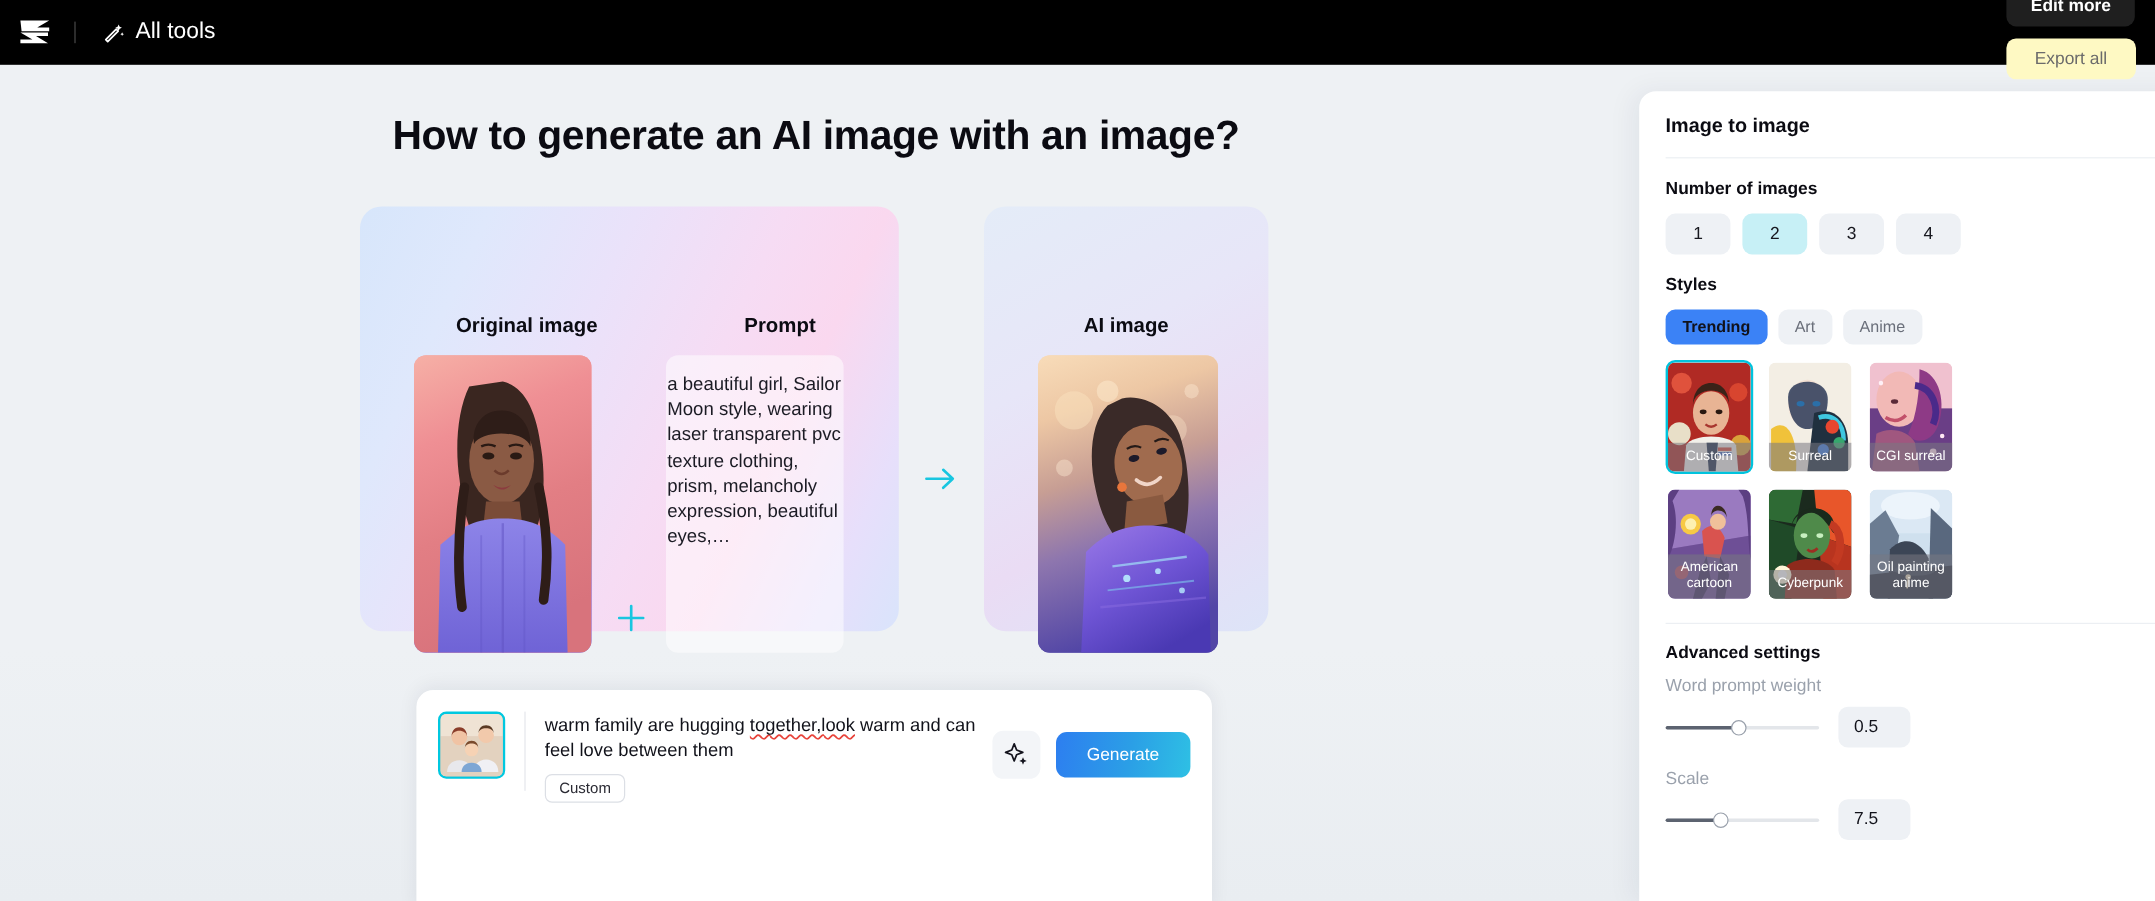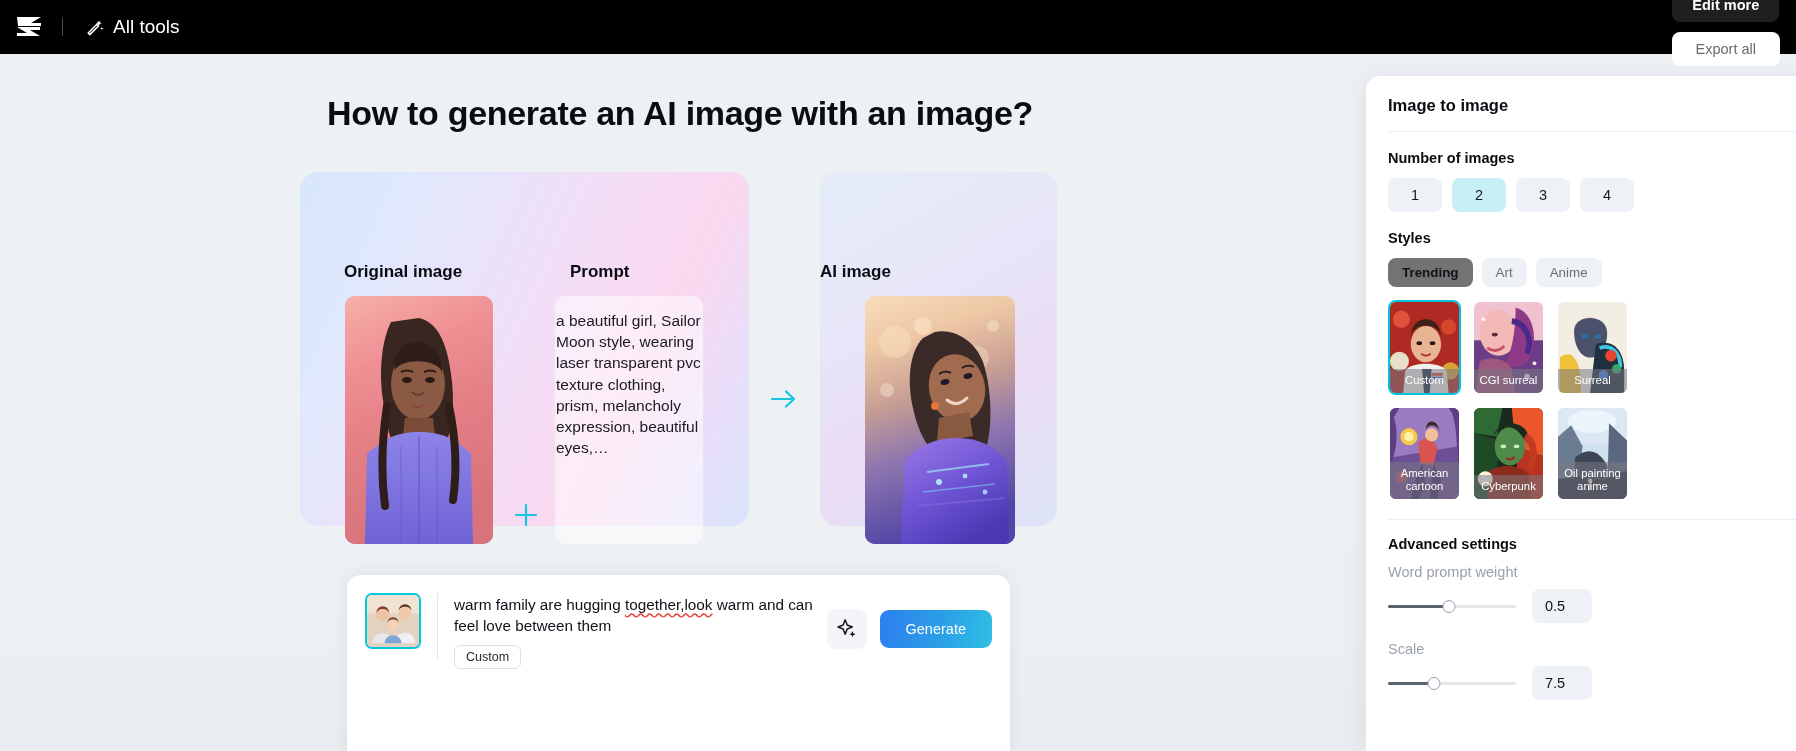--- a/index.html
+++ b/index.html
@@ -61,21 +61,21 @@
     color: #ffffff;
     font-size: 14.5px;
     font-weight: bold;
     padding: 9px 20px;
     border-radius: 8px;
     border: none;
     cursor: pointer;
     font-family: "Liberation Sans", sans-serif;
   }
   .btn-export-all {
-    background: #ffffff;
+    background: #fef9c3;
     color: #6b6b6b;
     font-size: 14.5px;
     padding: 9px 24px;
     border-radius: 8px;
     border: none;
     cursor: not-allowed;
     font-family: "Liberation Sans", sans-serif;
   }
 
   
@@ -128,21 +128,21 @@
         #e4ecf8 0%,
         #e7e6f8 35%,
         #eadcf4 65%,
         #dde4f8 100%);
   }
   .card-heading {
     position: absolute;
     font-size: 17px;
     font-weight: bold;
     color: #0b0b12;
-    text-align: left;
+    text-align: center;
   }
   .heading-original { left: 44px; top: 90px; width: 190px; }
   .heading-prompt   { left: 270px; top: 90px; width: 160px; }
   .heading-ai       { left: 0px;   top: 90px; width: 237px; }
 
   
   .photo-original {
     position: absolute;
     left: 45px;
     top: 124px;
@@ -329,21 +329,21 @@
     border-radius: 8px;
     background: #eef1f5;
     color: #6a6f7a;
     font-size: 13.4px;
     display: flex;
     align-items: center;
     cursor: pointer;
     border: none;
     font-family: "Liberation Sans", sans-serif;
   }
-  .chip.sel { background: #737373; color: #11121a; font-weight: bold; }
+  .chip.sel { background: #3b82f6; color: #11121a; font-weight: bold; }
 
   .style-grid {
     display: grid;
     grid-template-columns: repeat(3, 73px);
     gap: 11px;
   }
   .style-card {
     position: relative;
     width: 73px;
     height: 95px;
@@ -626,53 +626,53 @@
           <rect x="44" y="74" width="12" height="3" fill="#d94f3c"></rect>
           <rect x="44" y="78" width="12" height="3" fill="#3a63b8"></rect>
         </svg>
       </div>
       <div class="style-name">Custom</div>
     </div>
 
     <div class="style-card">
       <div class="style-thumb">
         <svg width="100%" height="100%" viewBox="0 0 73 95" preserveAspectRatio="none" aria-hidden="true">
+          <rect width="73" height="95" fill="#f3eee4"></rect>
+          <ellipse cx="34" cy="36" rx="17" ry="21" fill="#f2dfd2"></ellipse>
+          <path d="M17 30 C17 12 52 12 52 32 C52 48 44 58 34 58 C24 58 17 46 17 30 Z" fill="#2c3a58" opacity="0.85"></path>
+          <ellipse cx="28" cy="36" rx="3.5" ry="2.4" fill="#2b6fa8"></ellipse>
+          <ellipse cx="42" cy="36" rx="3.5" ry="2.4" fill="#2b6fa8"></ellipse>
+          <path d="M40 44 C58 38 70 50 70 72 L70 95 L34 95 Z" fill="#20303f"></path>
+          <path d="M44 48 C56 44 66 52 66 68" stroke="#3fc7e0" stroke-width="4" fill="none"></path>
+          <path d="M2 58 C14 48 26 60 24 95 L2 95 Z" fill="#f0c23a"></path>
+          <circle cx="56" cy="56" r="6" fill="#e8462f"></circle>
+          <circle cx="62" cy="70" r="5" fill="#36a86e"></circle>
+          <circle cx="48" cy="76" r="5" fill="#3a7ce0"></circle>
+        </svg>
+      </div>
+      <div class="style-name">Surreal</div>
+    </div>
+
+    <div class="style-card">
+      <div class="style-thumb">
+        <svg width="100%" height="100%" viewBox="0 0 73 95" preserveAspectRatio="none" aria-hidden="true">
           <rect width="73" height="95" fill="#f0c1cf"></rect>
           <rect y="40" width="73" height="55" fill="#6a3e86"></rect>
           <ellipse cx="26" cy="32" rx="20" ry="24" fill="#f2b9b6"></ellipse>
           <path d="M44 6 C62 10 68 36 60 56 C54 70 40 72 34 62 C42 46 44 24 44 6 Z" fill="#8e3a86"></path>
           <path d="M40 20 C56 22 62 40 56 54" stroke="#4a2a8a" stroke-width="6" fill="none"></path>
           <ellipse cx="22" cy="34" rx="3.2" ry="2" fill="#5a2a38"></ellipse>
           <path d="M14 48 Q24 54 32 46" stroke="#c2506a" stroke-width="3" fill="none"></path>
           <path d="M6 62 C16 56 34 58 40 70 L44 95 L2 95 Z" fill="#a0577f"></path>
           <circle cx="56" cy="78" r="3" fill="#ffd9ea"></circle>
           <circle cx="64" cy="64" r="2" fill="#ffe9f4"></circle>
           <circle cx="10" cy="18" r="2" fill="#fff0f6"></circle>
         </svg>
       </div>
       <div class="style-name">CGI surreal</div>
-    </div>
-
-    <div class="style-card">
-      <div class="style-thumb">
-        <svg width="100%" height="100%" viewBox="0 0 73 95" preserveAspectRatio="none" aria-hidden="true">
-          <rect width="73" height="95" fill="#f3eee4"></rect>
-          <ellipse cx="34" cy="36" rx="17" ry="21" fill="#f2dfd2"></ellipse>
-          <path d="M17 30 C17 12 52 12 52 32 C52 48 44 58 34 58 C24 58 17 46 17 30 Z" fill="#2c3a58" opacity="0.85"></path>
-          <ellipse cx="28" cy="36" rx="3.5" ry="2.4" fill="#2b6fa8"></ellipse>
-          <ellipse cx="42" cy="36" rx="3.5" ry="2.4" fill="#2b6fa8"></ellipse>
-          <path d="M40 44 C58 38 70 50 70 72 L70 95 L34 95 Z" fill="#20303f"></path>
-          <path d="M44 48 C56 44 66 52 66 68" stroke="#3fc7e0" stroke-width="4" fill="none"></path>
-          <path d="M2 58 C14 48 26 60 24 95 L2 95 Z" fill="#f0c23a"></path>
-          <circle cx="56" cy="56" r="6" fill="#e8462f"></circle>
-          <circle cx="62" cy="70" r="5" fill="#36a86e"></circle>
-          <circle cx="48" cy="76" r="5" fill="#3a7ce0"></circle>
-        </svg>
-      </div>
-      <div class="style-name">Surreal</div>
     </div>
 
     <div class="style-card">
       <div class="style-thumb">
         <svg width="100%" height="100%" viewBox="0 0 73 95" preserveAspectRatio="none" aria-hidden="true">
           <rect width="73" height="95" fill="#8a6ab0"></rect>
           <path d="M0 0 L73 0 L73 40 L0 52 Z" fill="#9a7ac0"></path>
           <path d="M0 52 L73 40 L73 95 L0 95 Z" fill="#6e4f96"></path>
           <path d="M4 10 C10 26 6 50 0 60 L0 0 L10 0 Z" fill="#5c3f82"></path>
           <path d="M66 6 C72 24 70 48 73 62 L73 0 L62 0 Z" fill="#5c3f82"></path>

